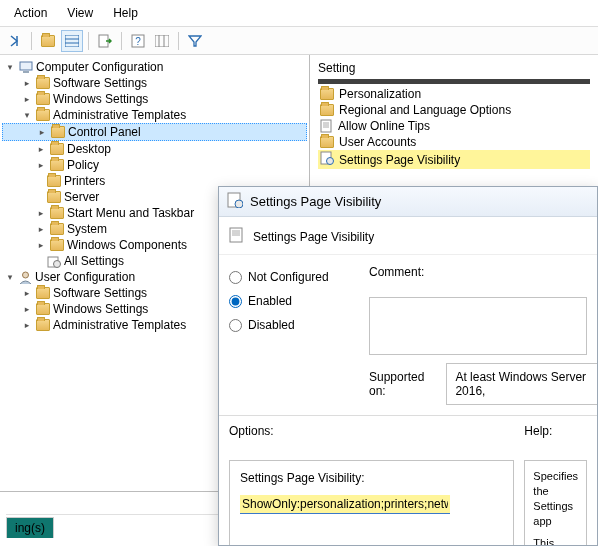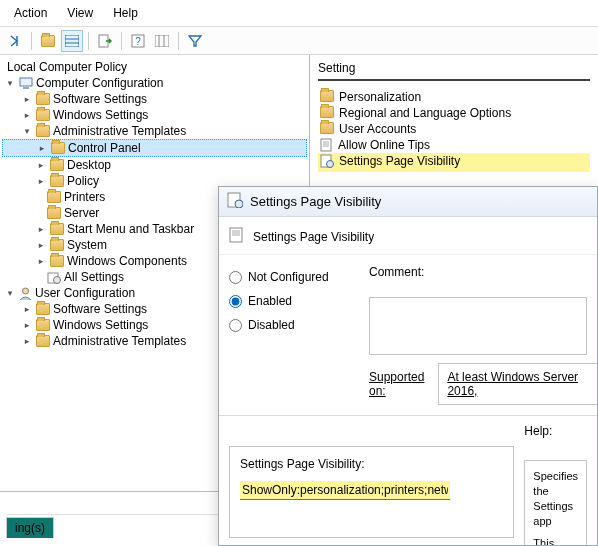--- a/index.html
+++ b/index.html
@@ -86,25 +86,25 @@
     border-radius:1px 1px 0 0;
   }
   .comp-icon svg, .user-icon svg, .cog-icon svg, .doc-icon svg { display:block; }
   .right-panel {
     flex: 1;
     padding: 4px 8px;
   }
   .right-panel .col-header {
     font-weight: 400;
     padding: 2px 0 4px 0;
-    border-bottom: 2px solid #404040;
-    margin-bottom: 8px;
+    border-bottom: 5px solid #404040;
+    margin-bottom: 2px;
   }
   .list-row {
-    display: flex; align-items: flex-start; gap: 5px;
+    display: flex; align-items: center; gap: 5px;
     padding: 1px 2px;
     cursor: default;
   }
   .list-row.highlight { background: #fff59a; }
 
   
   .bottom-strip {
     position: absolute;
     left: 0; bottom: 0;
     width: 310px;
@@ -159,24 +159,23 @@
     flex: 1;
   }
   .dialog .comment-area .lbl { margin-bottom: 18px; }
   .dialog .comment-box {
     border: 1px solid #c3c3c3;
     background: #fff;
     height: 58px;
     width: 100%;
   }
   .dialog .supported-row {
-    display:flex; gap:14px;
+    display:flex; gap:22px;
     padding: 2px 10px 10px 150px;
     align-items:center;
-    text-decoration:underline;
   }
   .dialog .supported-box {
     border: 1px solid #c3c3c3;
     padding: 6px 8px;
     min-width: 170px;
     background:#fff;
   }
   .dialog .lower {
     border-top: 1px solid #dcdcdc;
     display: flex;
@@ -271,24 +270,20 @@
     <svg width="14" height="14" viewBox="0 0 14 14">
         <path d="M1 2 L13 2 L8 8 L8 12 L6 12 L6 8 Z" fill="none" stroke="#2b6cb0" stroke-width="1.3"></path>
       </svg>
   </div>
 </div>
 
 <div class="main">
 
   <div class="tree-panel">
     <div class="tree-node">
-      <span class="indent" style="width:0"></span>
-      <span>Local Computer Policy</span>
-    </div>
-    <div class="tree-node">
       <span class="twisty">▾</span>
       <span class="comp-icon">
         <svg width="14" height="12">
             <rect x="1" y="1" width="12" height="8" fill="#e8f0fa" stroke="#5a7aa5"></rect>
             <rect x="4" y="10" width="6" height="2" fill="#9ab"></rect>
           </svg>
       </span>
       <span>Computer Configuration</span>
     </div>
     <div class="tree-node">
@@ -397,35 +392,35 @@
 
   <div class="right-panel">
     <div class="col-header">Setting</div>
     <div class="list-row">
       <span class="folder-icon"></span>
       <span>Personalization</span>
     </div>
     <div class="list-row">
       <span class="folder-icon"></span>
       <span>Regional and Language Options</span>
-    </div>
-    <div class="list-row">
-      <span class="folder-icon"></span>
-      <span>User Accounts</span>
     </div>
     <div class="list-row">
       <span class="doc-icon">
         <svg width="13" height="14">
             <rect x="1" y="1" width="10" height="12" fill="#fff" stroke="#888"></rect>
             <line x1="3" y1="4" x2="9" y2="4" stroke="#aaa"></line>
             <line x1="3" y1="6" x2="9" y2="6" stroke="#aaa"></line>
             <line x1="3" y1="8" x2="9" y2="8" stroke="#aaa"></line>
           </svg>
       </span>
       <span>Allow Online Tips</span>
+    </div>
+    <div class="list-row">
+      <span class="folder-icon"></span>
+      <span>User Accounts</span>
     </div>
     <div class="list-row highlight">
       <span class="blue-cog">
         <svg width="14" height="14">
             <rect x="1" y="1" width="10" height="12" fill="#fff" stroke="#888"></rect>
             <circle cx="10" cy="10" r="3.5" fill="#e8e8e8" stroke="#2b6cb0"></circle>
           </svg>
       </span>
       <span>Settings Page Visibility</span>
     </div>
@@ -481,20 +476,21 @@
     </div>
   </div>
 
   <div class="supported-row">
     <span>Supported on:</span>
     <div class="supported-box">At least Windows Server 2016,</div>
   </div>
 
   <div class="lower">
     <div class="options-col">
+      <div>Options:</div>
       <div class="options-box">
         <div class="field-label">Settings Page Visibility:</div>
         <input type="text" value="ShowOnly:personalization;printers;netwo" style="">
       </div>
     </div>
     <div class="help-col">
       <div>Help:</div>
       <div class="help-box">
         <div>Specifies the</div>
         <div>Settings app</div>

